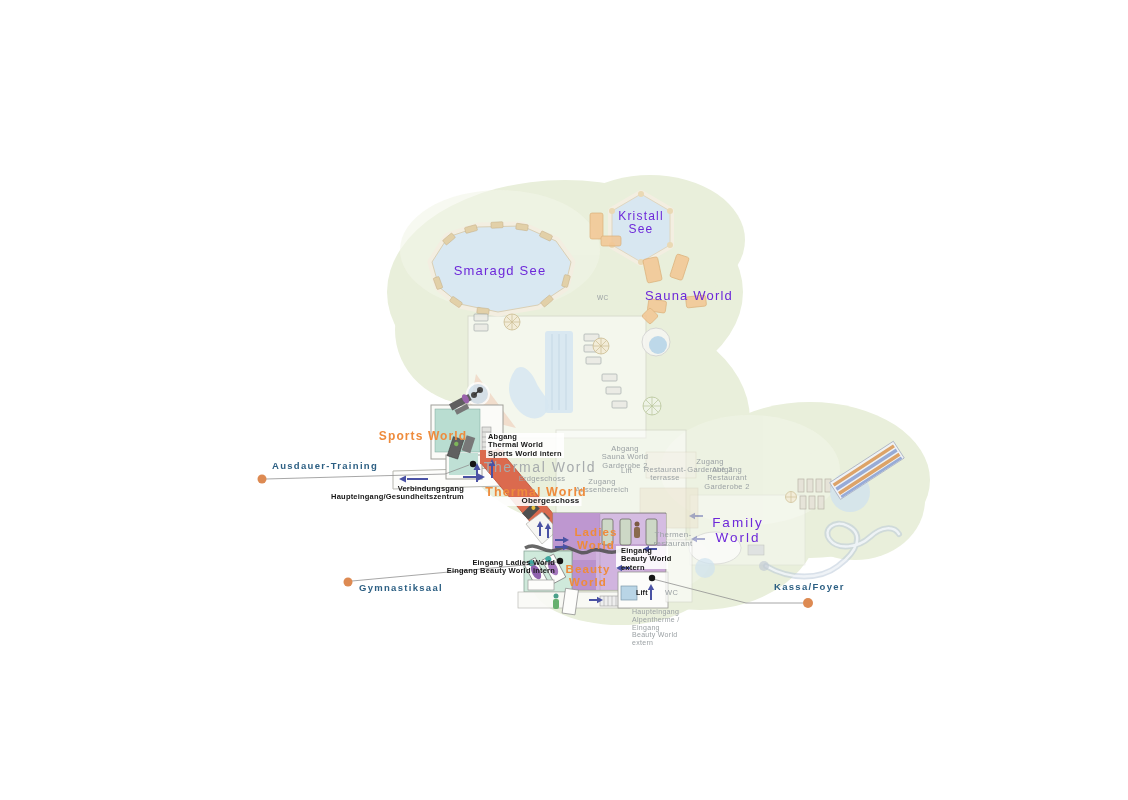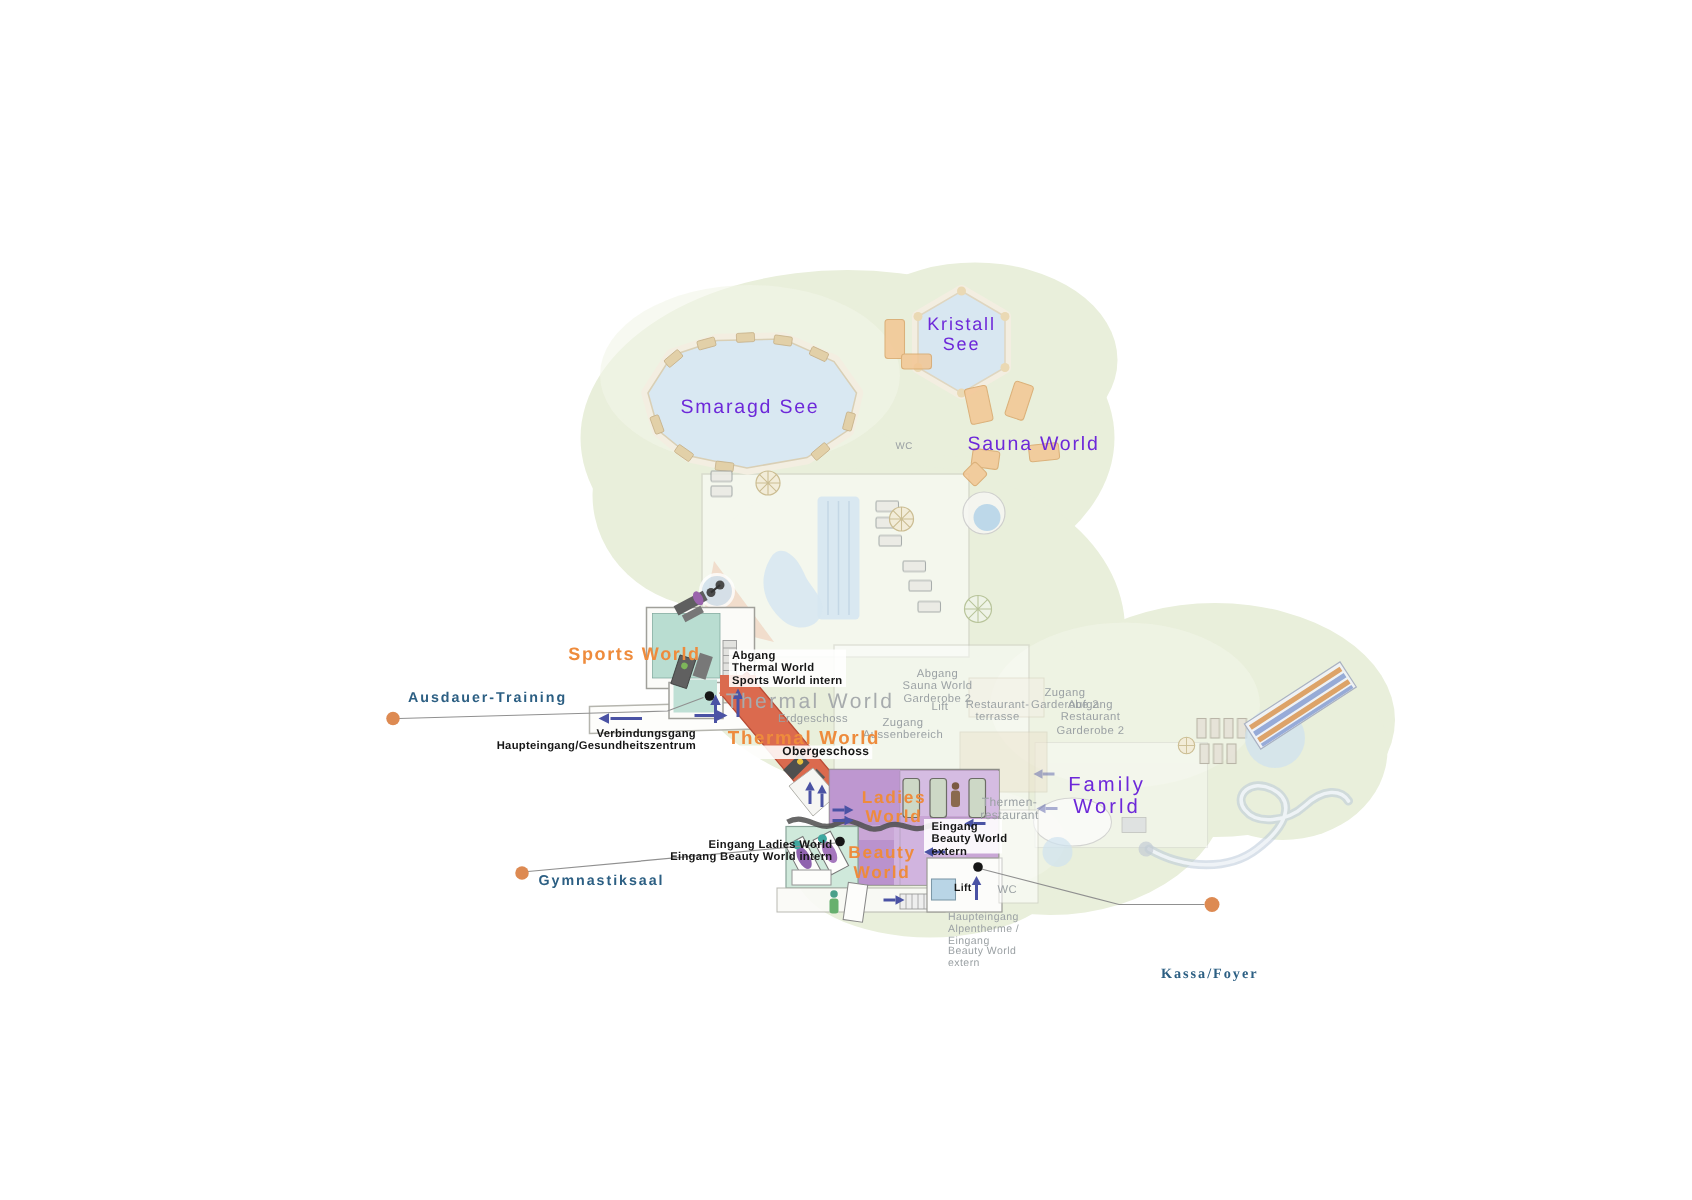--- a/index.html
+++ b/index.html
@@ -390,15 +390,15 @@
   <div class="lbl black boxed center" style="left:536px;top:497px;font-size:8px;padding-left:31px;">Obergeschoss</div>
   <div class="lbl black rightalign" style="right:573px;top:535px;margin-top:24px;">Eingang Ladies World
 Eingang Beauty World intern</div>
   <div class="lbl black" style="left:621px;top:547px;">Eingang
 Beauty World
 extern</div>
   <div class="lbl black" style="left:636px;top:589px;font-size:7px;">Lift</div>
 
   <div class="lbl navy" style="left:272px;top:461px;">Ausdauer-Training</div>
   <div class="lbl navy" style="left:359px;top:583px;">Gymnastiksaal</div>
-  <div class="lbl navy" style="left:774px;top:645px;font-family:Liberation Serif, serif;">Kassa/Foyer</div>
+  <div class="lbl navy" style="left:774px;top:582px;">Kassa/Foyer</div>
 
 </div>
 
 </body></html>

